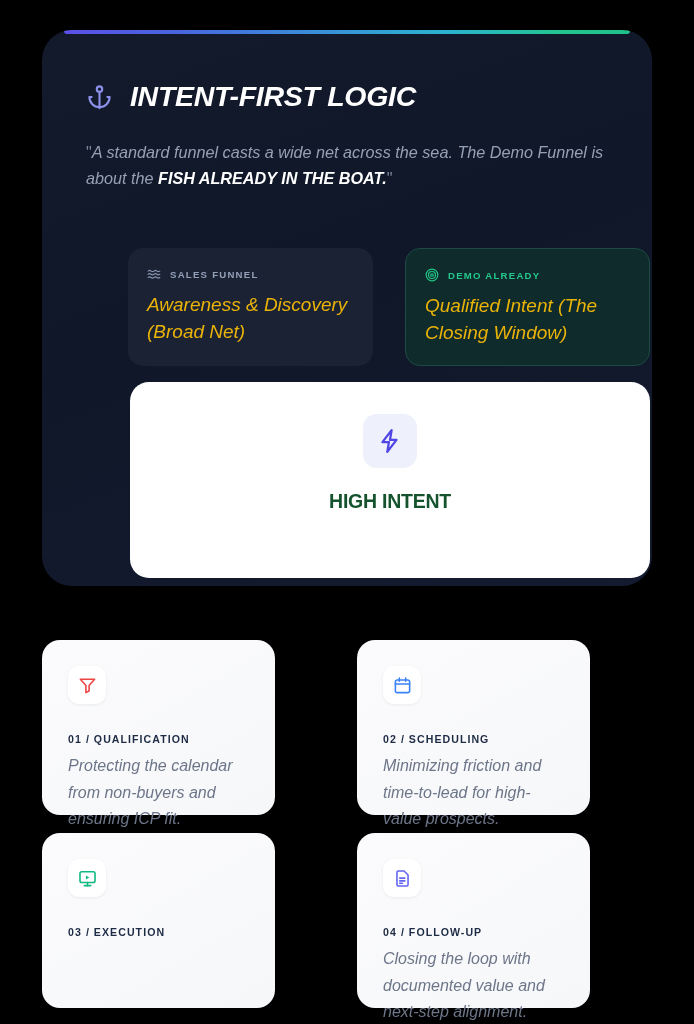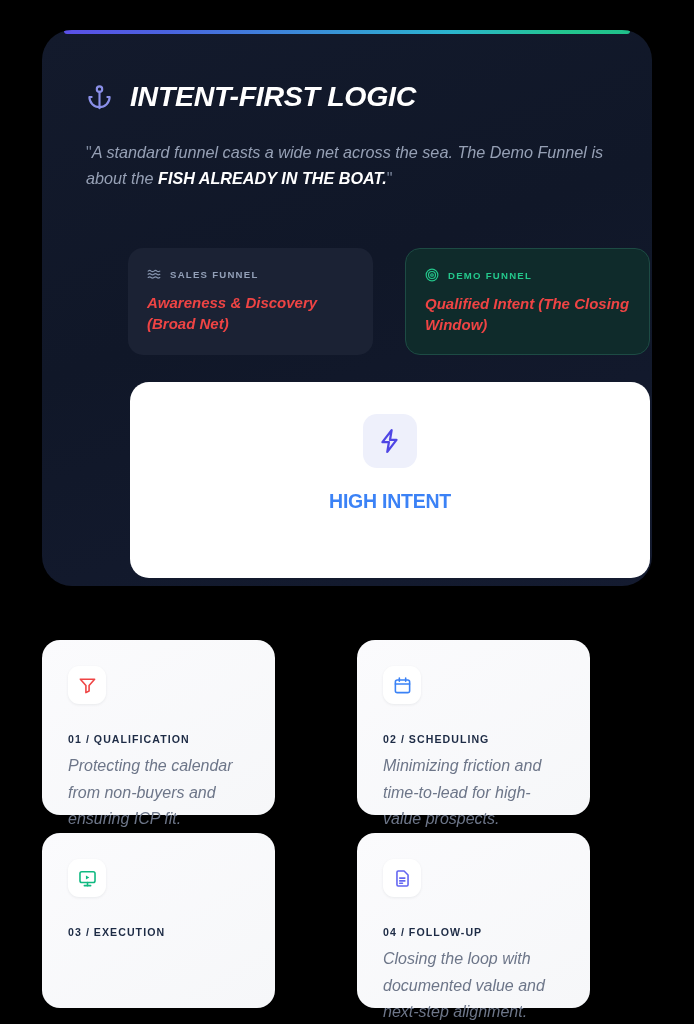--- a/index.html
+++ b/index.html
@@ -121,25 +121,25 @@
 
   .funnel-label {
     font-size: 9.6px;
     font-weight: 800;
     letter-spacing: 1.25px;
   }
   .sales .funnel-label { color: #93a0b8; }
   .demo  .funnel-label { color: #24c88c; }
 
   .funnel-value {
-    font-size: 15px;
-    font-weight: 700;
+    font-size: 19px;
+    font-weight: 400;
     font-style: italic;
     line-height: 1.42;
-    color: #ef4444;
+    color: #eab308;
   }
 
   
   .intent-card {
     position: absolute;
     left: 88px;
     top: 352px;
     width: 520px;
     height: 196px;
     background: #ffffff;
@@ -158,21 +158,21 @@
     display: flex;
     align-items: center;
     justify-content: center;
   }
   .bolt-icon { width: 26px; height: 26px; display: block; }
 
   .intent-heading {
     margin-top: 22px;
     font-size: 19.5px;
     font-weight: 800;
-    color: #3b82f6;
+    color: #14532d;
     letter-spacing: -0.25px;
   }
 
   .intent-desc {
     margin-top: 12px;
     width: 440px;
     text-align: center;
     font-size: 11.6px;
     font-style: italic;
     line-height: 1.62;
@@ -265,21 +265,21 @@
         <div class="funnel-value">Awareness &amp; Discovery (Broad Net)</div>
       </div>
 
       <div class="funnel-card demo">
         <div class="funnel-label-row">
           <svg class="funnel-mini-icon" viewBox="0 0 24 24" fill="none" stroke="#24c88c" stroke-width="2">
             <circle cx="12" cy="12" r="10"></circle>
             <circle cx="12" cy="12" r="6"></circle>
             <circle cx="12" cy="12" r="2.2"></circle>
           </svg>
-          <span class="funnel-label">DEMO FUNNEL</span>
+          <span class="funnel-label">DEMO ALREADY</span>
         </div>
         <div class="funnel-value">Qualified Intent (The Closing Window)</div>
       </div>
 
     </div>
 
     <div class="intent-card">
       <div class="intent-icon-tile">
         <svg class="bolt-icon" viewBox="0 0 24 24" fill="none" stroke="#4f46e5" stroke-width="2.1" stroke-linecap="round" stroke-linejoin="round">
           <path d="M13.5 2L5 13h6l-1.5 9L18 11h-6l1.5-9z"></path>

